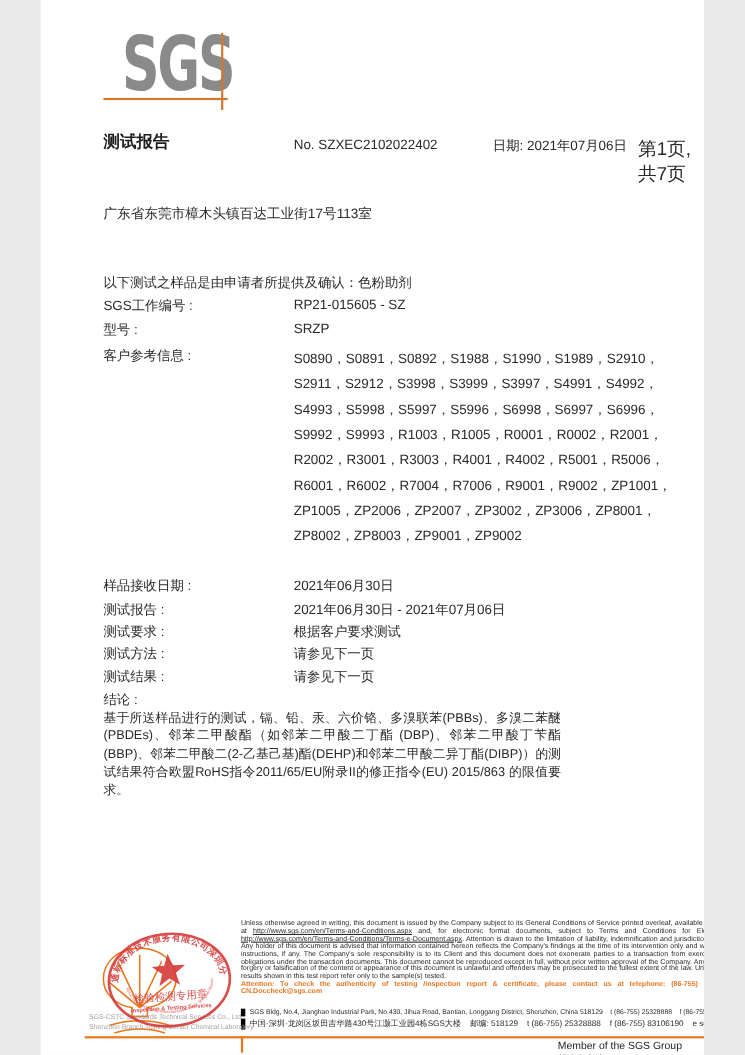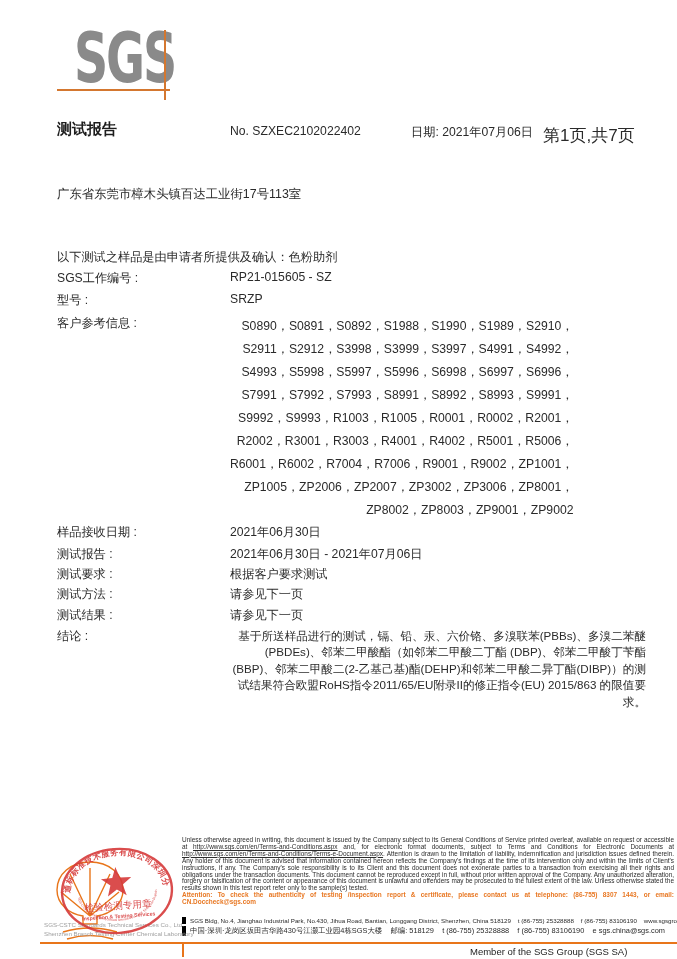--- a/index.html
+++ b/index.html
@@ -1,18 +1,18 @@
 <!DOCTYPE html>
 <html><head>
 <meta charset="utf-8">
 <style>
   * { margin:0; padding:0; box-sizing:border-box; }
   html,body { background:#e9e9e9; }
   .page {
-    position:relative; width:677px; height:959px; margin:0 auto;
+    position:relative; width:603px; height:959px; margin:0 auto;
     background:#ffffff; overflow:hidden;
     font-family:"Liberation Sans","DejaVu Sans",sans-serif;
     color:#2a2a2a;
   }
   .abs { position:absolute; }
 
   
   .logo-text {
     left:74px; top:30px; font-size:66px; font-weight:bold; line-height:56px;
     color:#8a8a8a; letter-spacing:-3px; transform:scale(0.72,1.04);
@@ -25,21 +25,21 @@
   .report-no { left:230px; top:124px; font-size:12.2px; }
   .report-date { left:411px; top:124px; font-size:12.2px; }
   .page-info { left:543px; top:124px; font-size:17px; }
 
   .company-name { left:57px; top:161px; font-size:12.4px; }
   .company-address { left:57px; top:186px; font-size:12.4px; }
   .statement { left:57px; top:249px; font-size:12.2px; }
 
   .row { position:absolute; left:57px; font-size:12.2px; }
   .row .lbl { display:inline-block; width:173px; vertical-align:top; }
-  .row .val { display:inline-block; vertical-align:top;text-align:right; }
+  .row .val { display:inline-block; vertical-align:top; }
   .ref-lines div { line-height:23px; height:23px; }
   .conclusion-text { width:416px; line-height:16.4px; font-size:11.6px; text-align:justify; }
 
   
   .legal-block { left:182px; top:837px; width:492px; font-size:6.45px; line-height:6.9px;
                  text-align:justify; color:#2b2b2b; }
   .legal-block .lnk { text-decoration:underline; }
   .attention { color:#e87722; font-weight:bold; }
   .addr-block { left:182px; top:917px; width:492px; }
   .addr-line { border-left:4px solid #000000; padding-left:4px; margin-bottom:2px;
@@ -78,21 +78,20 @@
 
   <div class="row" style="top:292px">
     <span class="lbl">型号 :</span><span class="val">SRZP</span>
   </div>
 
   <div class="row" style="top:315px">
     <span class="lbl">客户参考信息 :</span><span class="val ref-lines">
       <div>S0890，S0891，S0892，S1988，S1990，S1989，S2910，</div>
       <div>S2911，S2912，S3998，S3999，S3997，S4991，S4992，</div>
       <div>S4993，S5998，S5997，S5996，S6998，S6997，S6996，</div>
-      <div>S7991，S7992，S7993，S8991，S8992，S8993，S9991，</div>
       <div>S9992，S9993，R1003，R1005，R0001，R0002，R2001，</div>
       <div>R2002，R3001，R3003，R4001，R4002，R5001，R5006，</div>
       <div>R6001，R6002，R7004，R7006，R9001，R9002，ZP1001，</div>
       <div>ZP1005，ZP2006，ZP2007，ZP3002，ZP3006，ZP8001，</div>
       <div>ZP8002，ZP8003，ZP9001，ZP9002</div>
     </span>
   </div>
 
   <div class="row" style="top:524px">
     <span class="lbl">样品接收日期 :</span><span class="val">2021年06月30日</span>

